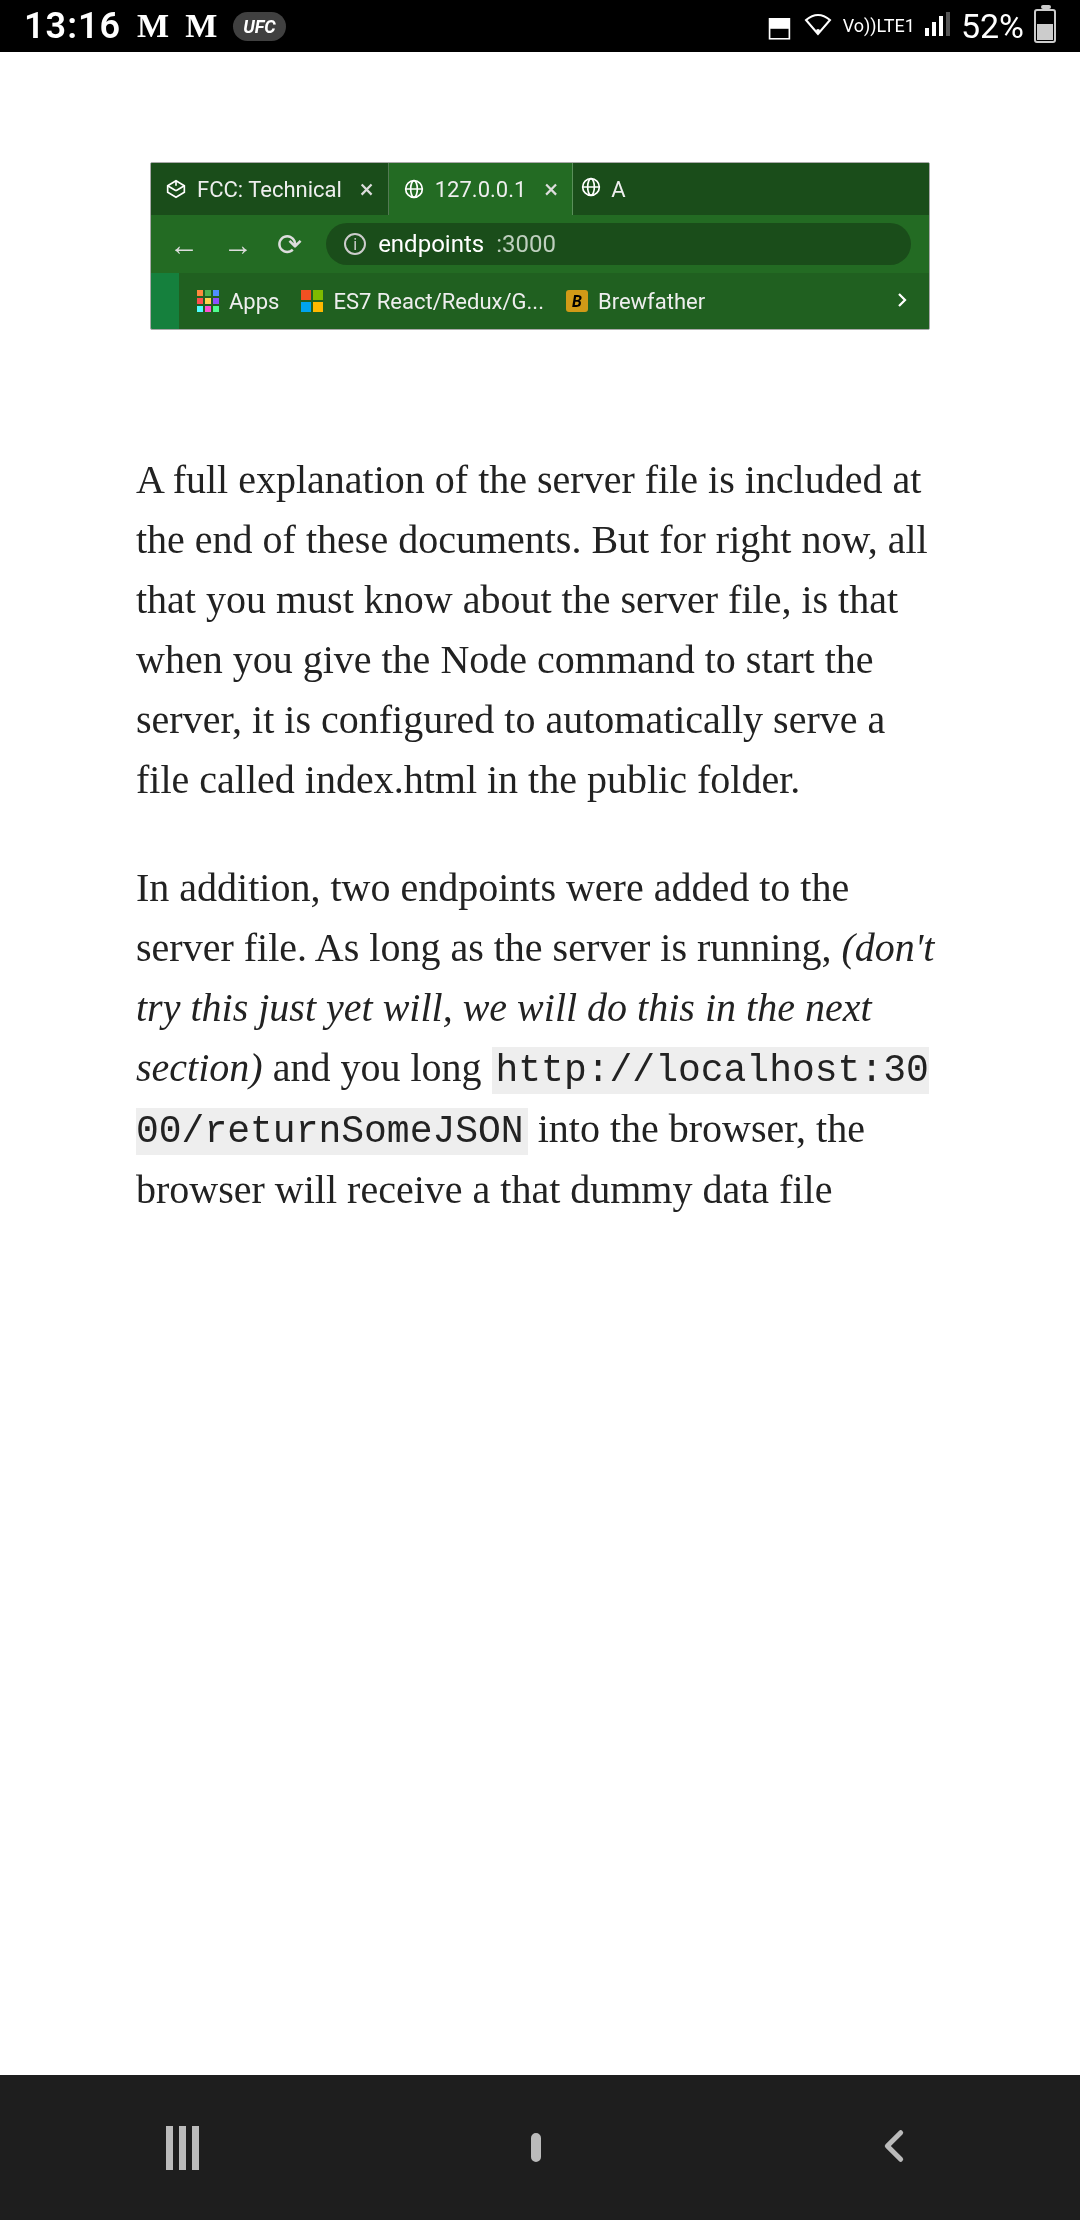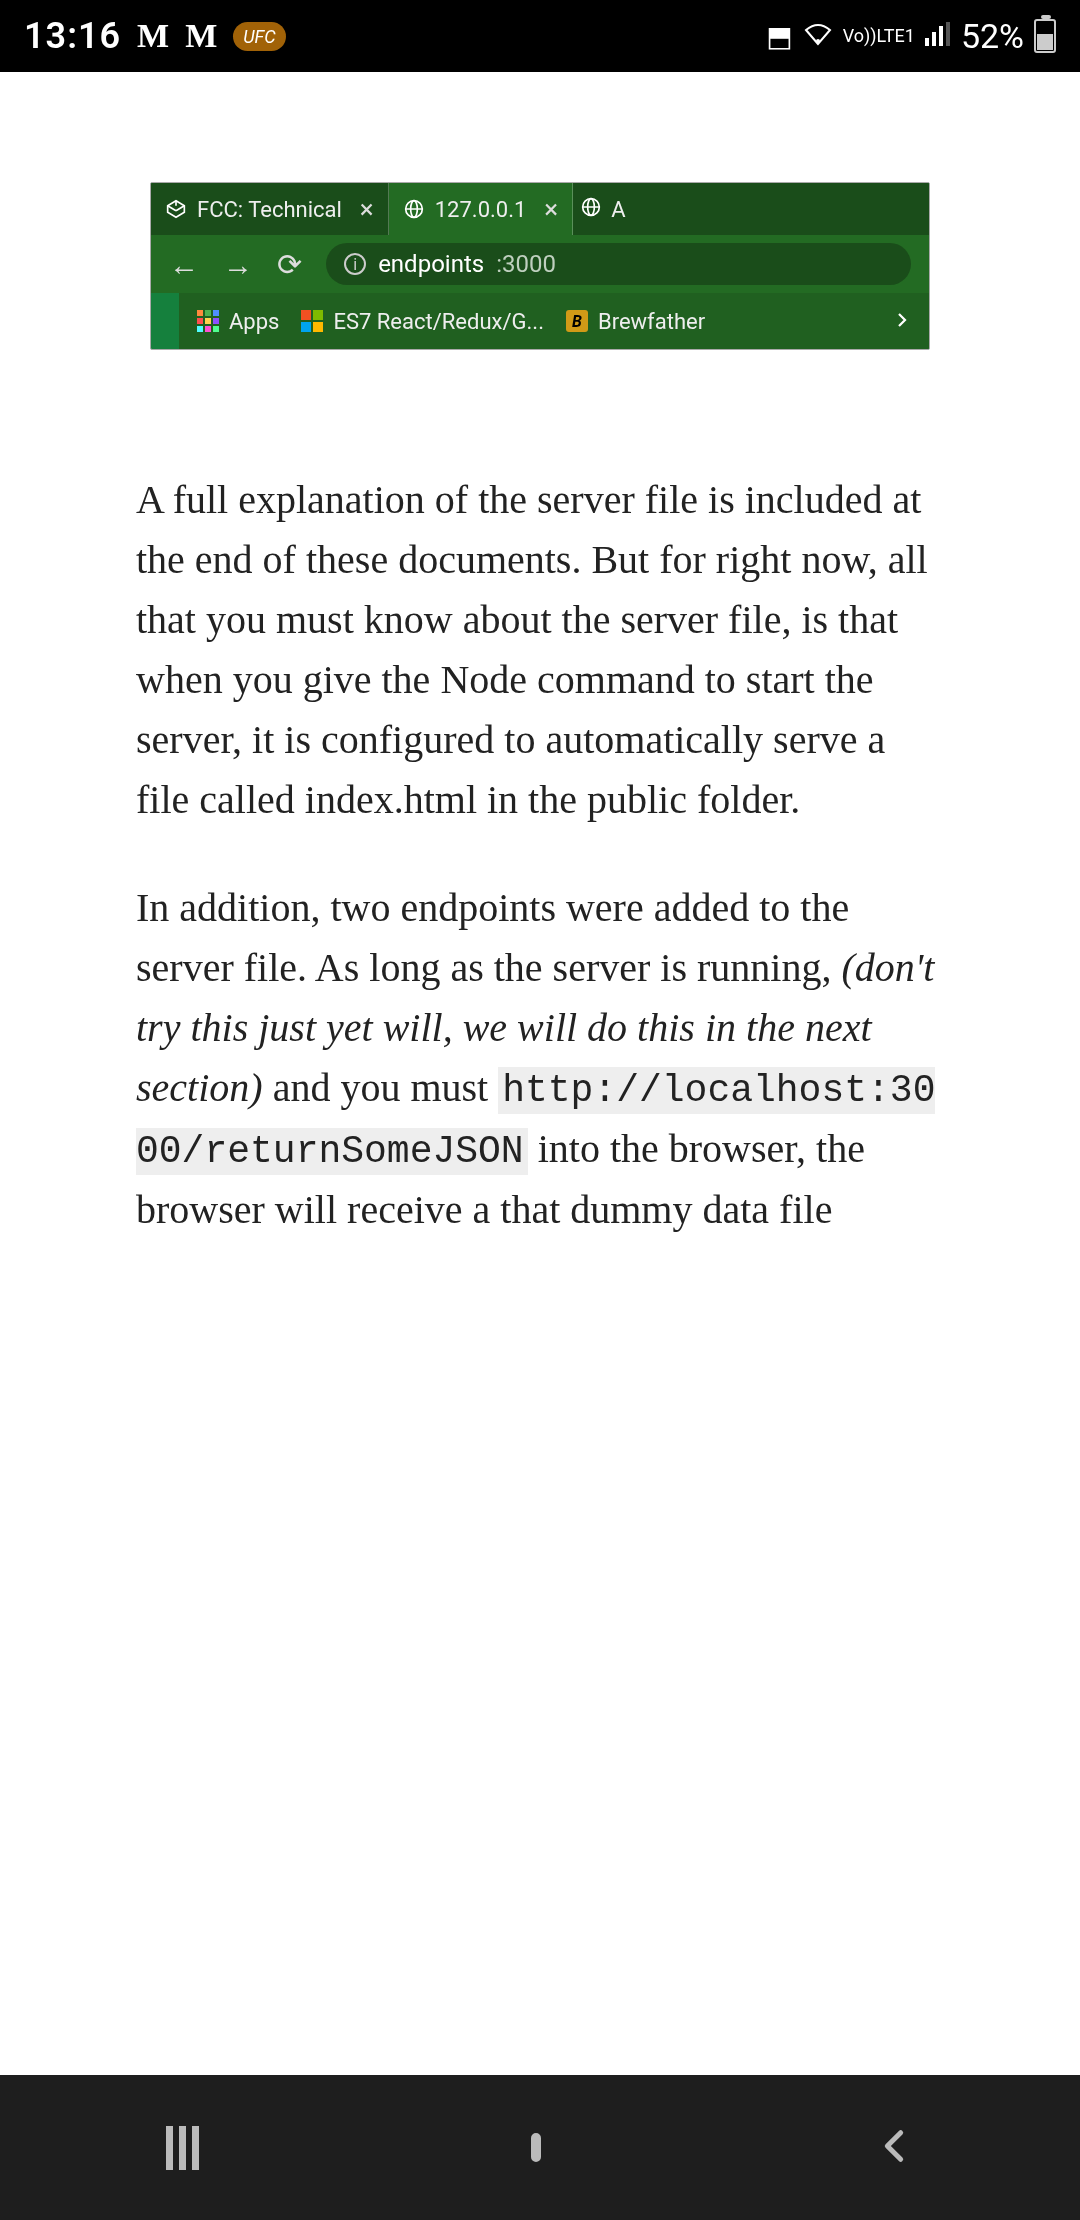--- a/index.html
+++ b/index.html
@@ -8,36 +8,36 @@
       height: 2220px;
       background: #ffffff;
       font-family: -apple-system, BlinkMacSystemFont, "Segoe UI", Roboto, sans-serif;
       position: relative;
       overflow: hidden;
     }
 
     
     .status-bar {
       background: #000;
-      height: 72px;
+      height: 52px;
       display: flex;
       justify-content: space-between;
       align-items: center;
       padding: 0 24px;
       color: #fff;
     }
     .status-left { display: flex; align-items: center; gap: 16px; }
     .clock { font-size: 36px; font-weight: 600; letter-spacing: 1px; }
     .status-icon-m { font-size: 34px; font-weight: 700; font-family: serif; }
     .status-pill {
-      background: #a16207;
+      background: #404040;
       border-radius: 18px;
       padding: 4px 10px;
       font-size: 18px;
-      font-weight: 400;
+      font-weight: 700;
       font-style: italic;
       color: #fff;
     }
     .status-right { display: flex; align-items: center; gap: 10px; }
     .sr-icon { font-size: 28px; }
     .sr-stack { display:flex; flex-direction:row; line-height:0.9; font-size:18px; }
     .battery-pct { font-size: 34px; font-weight: 400; }
     .battery-icon {
       width: 22px; height: 34px; border: 2px solid #ccc; border-radius: 3px;
       position: relative; display: inline-block;
@@ -282,21 +282,21 @@
             <polyline points="8,4 16,12 8,20"></polyline>
           </svg>
       </span>
     </div>
 
   </div>
 
   <div class="article">
     <p>A full explanation of the server file is included at the end of these documents. But for right now, all that you must know about the server file, is that when you give the Node command to start the server, it is configured to automatically serve a file called index.html in the public folder.</p>
     <p>
-      <span>In addition, two endpoints were added to the server file. As long as the server is running, </span><em>(don't try this just yet will, we will do this in the next section)</em><span> and you must </span><code class="inline">http://localhost:3000/returnSomeJSON</code><span> into the browser, the browser will receive a that dummy data file</span>
+      <span>In addition, two endpoints were added to the server file. As long as the server is running, </span><em>(don't try this just yet will, we will do this in the next section)</em><span> and you long </span><code class="inline">http://localhost:3000/returnSomeJSON</code><span> into the browser, the browser will receive a that dummy data file</span>
     </p>
   </div>
 
 </div>
 
 <div class="android-nav">
   <div class="nav-btn">
     <span class="recents-icon">
         <span></span>
         <span></span>

